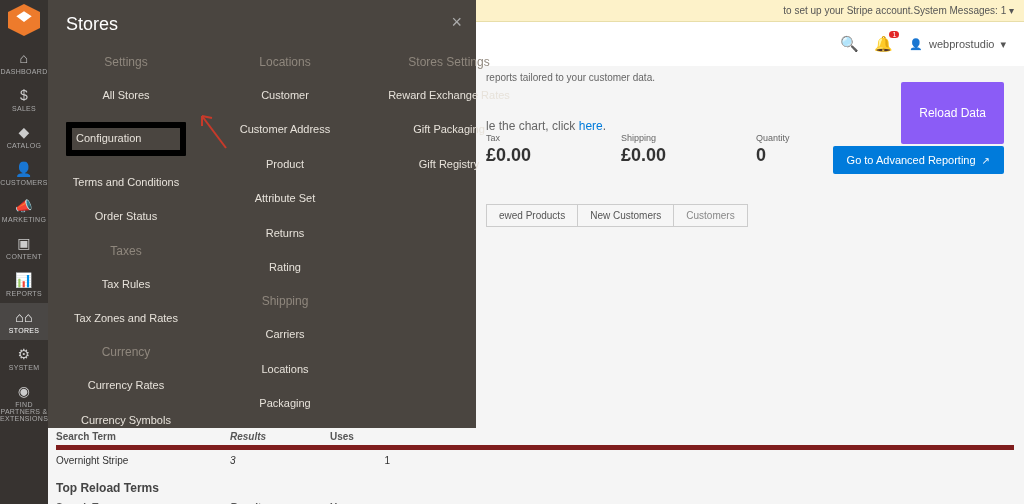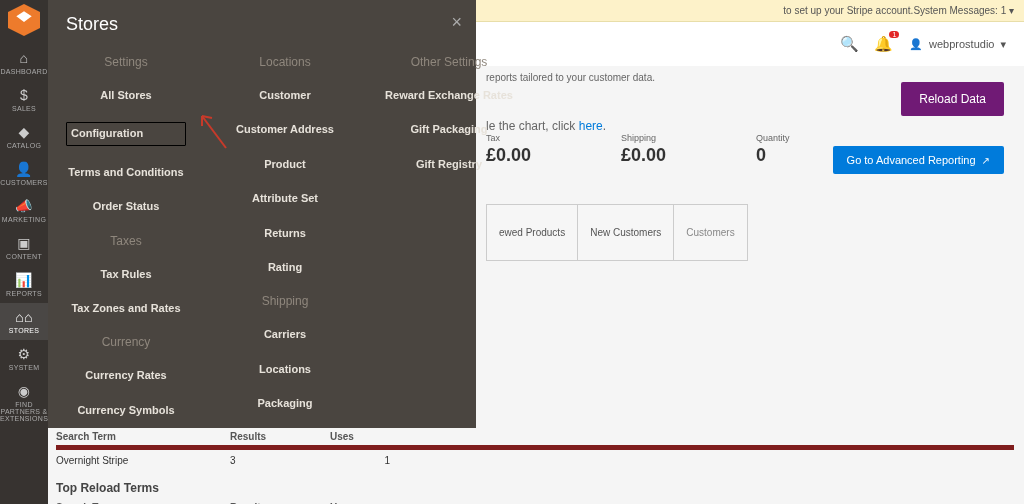--- a/index.html
+++ b/index.html
@@ -32,22 +32,22 @@
   .flyout {
     position: absolute; left: 48px; top: 0; width: 428px; height: 428px;
     background: #4a4540; z-index: 10; color: #cfcac3;
     padding: 14px 16px 16px 18px;
   }
   .flyout-title { font-size: 18px; color: #fff; margin-bottom: 8px; }
   .flyout-close { position:absolute; top:12px; right:14px; color:#aaa; font-size:18px; cursor:pointer; }
   .flyout-columns { display:flex; gap: 44px; margin-top: 20px; text-align: center; }
   .flyout-column { flex:0 0 auto; }
   .col-head { color:#8f877d; font-size:12px; margin-bottom: 10px; }
-  .col-link { display:block; color:#e7e2da; font-size:11px; margin: 19px 0; cursor:pointer; line-height:1.4;font-weight:bold; }
-  .col-link.highlight-box { border:1px solid #000000; padding:3px 58px 3px 4px; border-radius:1px; }
+  .col-link { display:block; color:#e7e2da; font-size:11px; margin: 19px 0; cursor:pointer; line-height:1.4; }
+  .col-link.highlight-box { border:6px solid #000000; padding:3px 58px 3px 4px; border-radius:1px; }
   .sec-block { margin-bottom: 18px; }
   .arrow-annot {
     position:absolute; left:148px; top:110px; width:36px; height:40px;
     pointer-events:none;
   }
   .arrow-annot svg { width:100%; height:100%; }
 
   
   .msgbar {
     position:absolute; left:48px; top:0; right:0; height:22px;
@@ -69,52 +69,52 @@
   }
   .header .user { display:flex; align-items:center; gap:6px; font-size:11px; color:#555; cursor:pointer; }
 
   
   .main {
     position:absolute; left:56px; top:66px; right:10px; bottom:0;
     padding: 6px 10px; z-index:1;
   }
   .reload-btn {
     position:absolute; top:16px; right:10px;
-    background:#701a75; color:#fff; border:none; padding:10px 18px; font-size:12px;
+    background:#8b5cf6; color:#fff; border:none; padding:24px 18px; font-size:12px;
     border-radius:2px; cursor:pointer;
   }
   .report-link-btn {
     position:absolute; top:80px; right:10px;
     background:#007bdb; color:#fff; border:none; padding:8px 14px; font-size:11px;
     border-radius:2px; cursor:pointer;
   }
   .report-link-btn .ext { margin-left:6px; font-size:10px; }
 
   .content-offset { margin-left: 420px; }
   .banner-text { font-size:10px; color:#666; }
   .chart-text  { font-size:12px; color:#666; margin-top:36px; }
   .chart-text a { color:#007bdb; cursor:pointer; }
 
   .stats-row { display:flex; gap:90px; }
   .stat .lbl { font-size:9px; color:#666; }
   .stat .val { font-size:18px; color:#333; font-weight:600; margin-top:2px; }
 
   .tabs-row { margin-top:38px; display:flex; }
-  .tab { font-size:10px; color:#555; border:1px solid #ccc; padding:22px 12px; background:#f6f6f6; cursor:pointer; }
+  .tab { font-size:10px; color:#555; border:1px solid #ccc; padding:5px 12px; background:#f6f6f6; cursor:pointer; }
   .tab + .tab { margin-left:-1px; }
   .tab.dim { color:#888; }
 
   
   .tables { position:absolute; left:56px; top:428px; right:10px; }
   .table-title { font-size:12px; font-weight:600; color:#444; margin: 10px 0 4px; }
   .table-head { display:flex; font-size:10px; color:#555; font-weight:600; border-bottom:5px solid #7f1d1d; padding:3px 0; }
   .table-row  { display:flex; font-size:10px; color:#333; padding:5px 0; }
   .th, .td { flex:0 0 auto; }
   .c1 { width: 174px; }
-  .c2 { width: 100px; }
+  .c2 { width: 100px; font-style: italic; }
   .c3 { width: 100px; }
 </style>
 </head>
 <body>
 
 <div class="left-nav">
   <div class="logo">
       <div class="logo-inner"></div>
     </div>
   <div class="nav-item"><span class="ico">⌂</span><span>DASHBOARD</span></div>
@@ -183,21 +183,21 @@
       <div class="sec-block">
         <div class="col-head">Shipping</div>
         <a class="col-link">Carriers</a>
         <a class="col-link">Locations</a>
         <a class="col-link">Packaging</a>
       </div>
     </div>
 
     <div class="flyout-column" style="width:130px">
       <div class="sec-block">
-        <div class="col-head">Other Settings</div>
+        <div class="col-head">Stores Settings</div>
         <a class="col-link">Reward Exchange Rates</a>
         <a class="col-link">Gift Packaging</a>
         <a class="col-link">Gift Registry</a>
       </div>
     </div>
   </div>
 
   <div class="arrow-annot">
     <svg viewBox="0 0 36 40">
       <path d="M30 38 L6 6" stroke="#c73a2a" stroke-width="2" fill="none"></path>

